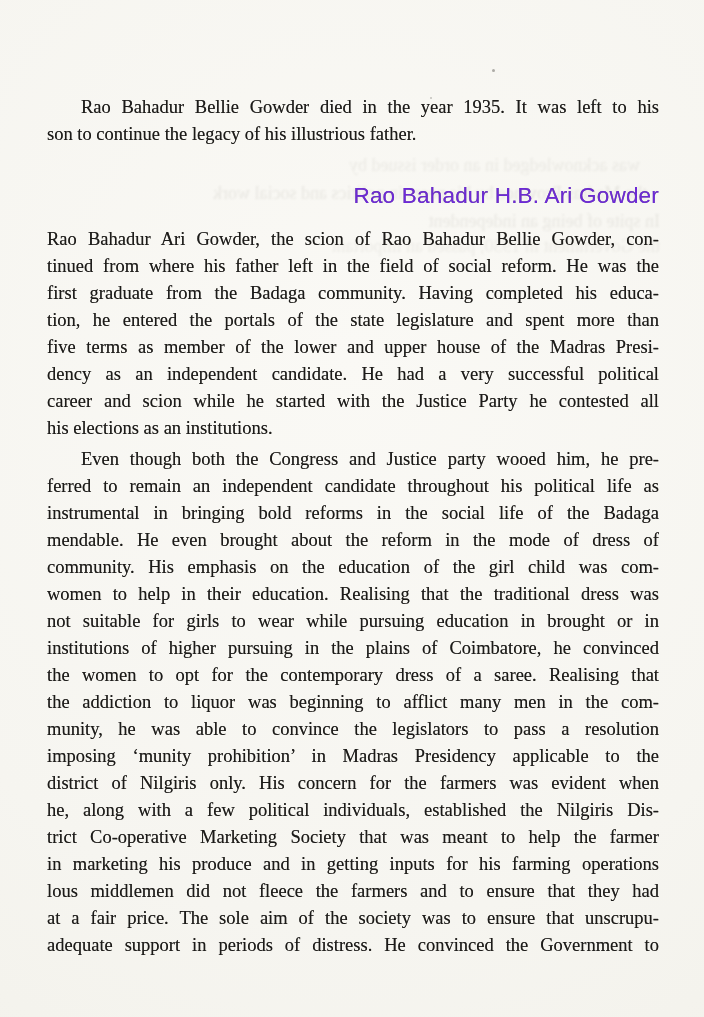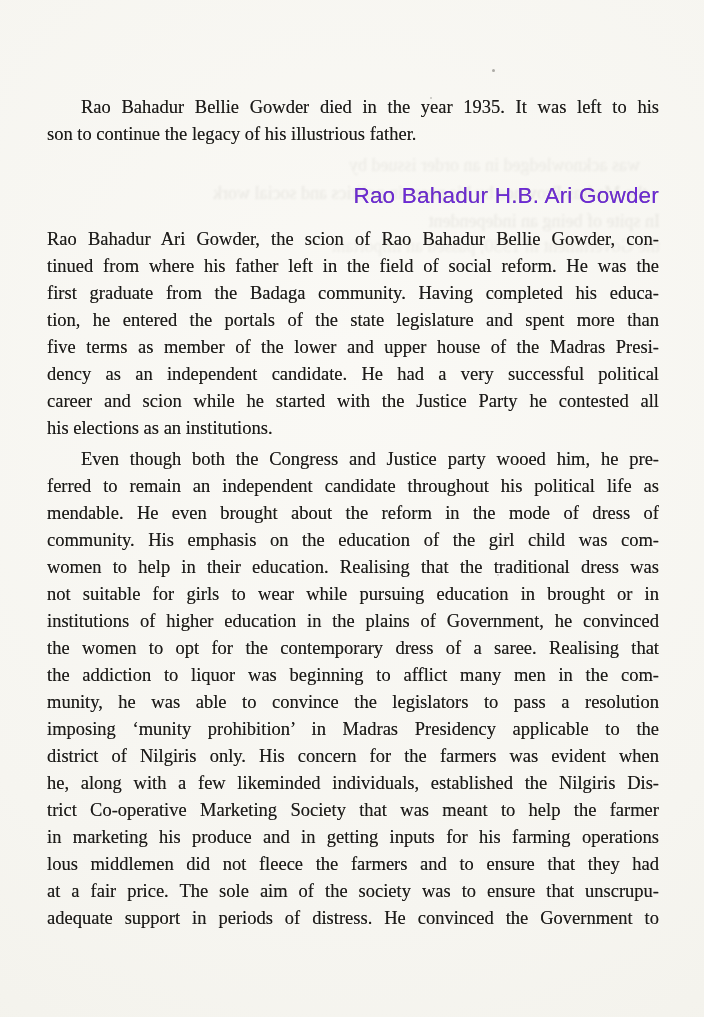--- a/index.html
+++ b/index.html
@@ -100,31 +100,32 @@
     <div class="pline">tion, he entered the portals of the state legislature and spent more than</div>
     <div class="pline">five terms as member of the lower and upper house of the Madras Presi-</div>
     <div class="pline">dency as an independent candidate. He had a very successful political</div>
     <div class="pline">career and scion while he started with the Justice Party he contested all</div>
     <div class="pline short">his elections as an institutions.</div>
   </div>
 
   <div class="para para-3">
     <div class="pline indent">Even though both the Congress and Justice party wooed him, he pre-</div>
     <div class="pline">ferred to remain an independent candidate throughout his political life as</div>
+    <div class="pline">instrumental in bringing bold reforms in the social life of the Badaga</div>
     <div class="pline">mendable. He even brought about the reform in the mode of dress of</div>
     <div class="pline">community. His emphasis on the education of the girl child was com-</div>
     <div class="pline">women to help in their education. Realising that the traditional dress was</div>
     <div class="pline">not suitable for girls to wear while pursuing education in brought or in</div>
-    <div class="pline">institutions of higher education in the plains of Government, he convinced</div>
+    <div class="pline">institutions of higher pursuing in the plains of Coimbatore, he convinced</div>
     <div class="pline">the women to opt for the contemporary dress of a saree. Realising that</div>
     <div class="pline">the addiction to liquor was beginning to afflict many men in the com-</div>
     <div class="pline">munity, he was able to convince the legislators to pass a resolution</div>
     <div class="pline">imposing ‘munity prohibition’ in Madras Presidency applicable to the</div>
     <div class="pline">district of Nilgiris only. His concern for the farmers was evident when</div>
-    <div class="pline">he, along with a few likeminded individuals, established the Nilgiris Dis-</div>
+    <div class="pline">he, along with a few political individuals, established the Nilgiris Dis-</div>
     <div class="pline">trict Co-operative Marketing Society that was meant to help the farmer</div>
     <div class="pline">in marketing his produce and in getting inputs for his farming operations</div>
     <div class="pline">lous middlemen did not fleece the farmers and to ensure that they had</div>
     <div class="pline">at a fair price. The sole aim of the society was to ensure that unscrupu-</div>
     <div class="pline">adequate support in periods of distress. He convinced the Government to</div>
   </div>
 
 </div>
 
 <div class="ghost ghost-1">was acknowledged in an order issued by</div>

